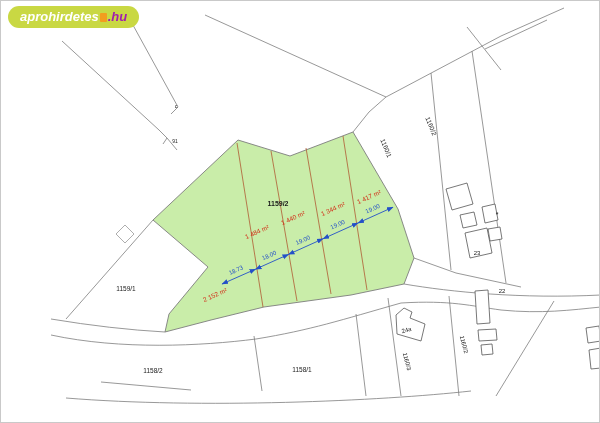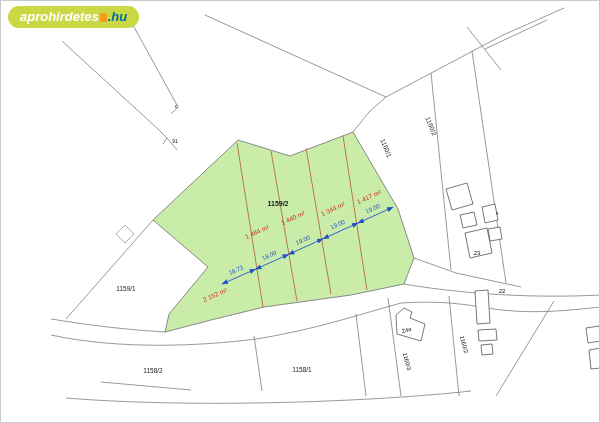--- a/index.html
+++ b/index.html
@@ -119,16 +119,16 @@
         <text transform="translate(257,233) rotate(-24)" font-size="6.5" fill="#d22c17" text-anchor="middle">1 484 m²</text>
         <text transform="translate(293,219) rotate(-24)" font-size="6.5" fill="#d22c17" text-anchor="middle">1 440 m²</text>
         <text transform="translate(333,210) rotate(-24)" font-size="6.5" fill="#d22c17" text-anchor="middle">1 344 m²</text>
         <text transform="translate(369,198) rotate(-24)" font-size="6.5" fill="#d22c17" text-anchor="middle">1 417 m²</text>
       </g>
   </svg>
 
   <div class="watermark" style="background: rgb(201, 216, 67); justify-content: flex-end;">
     <span class="wm-brand" style="color: rgb(255, 255, 255);">aprohirdetes</span>
       <span class="wm-block" style="background: rgb(242, 157, 30);"></span>
-      <span class="wm-tld" style="color: #0369a1;">.hu</span>
+      <span class="wm-tld" style="color: #a21caf;">.hu</span>
   </div>
 
 </div>
 
 </body></html>

